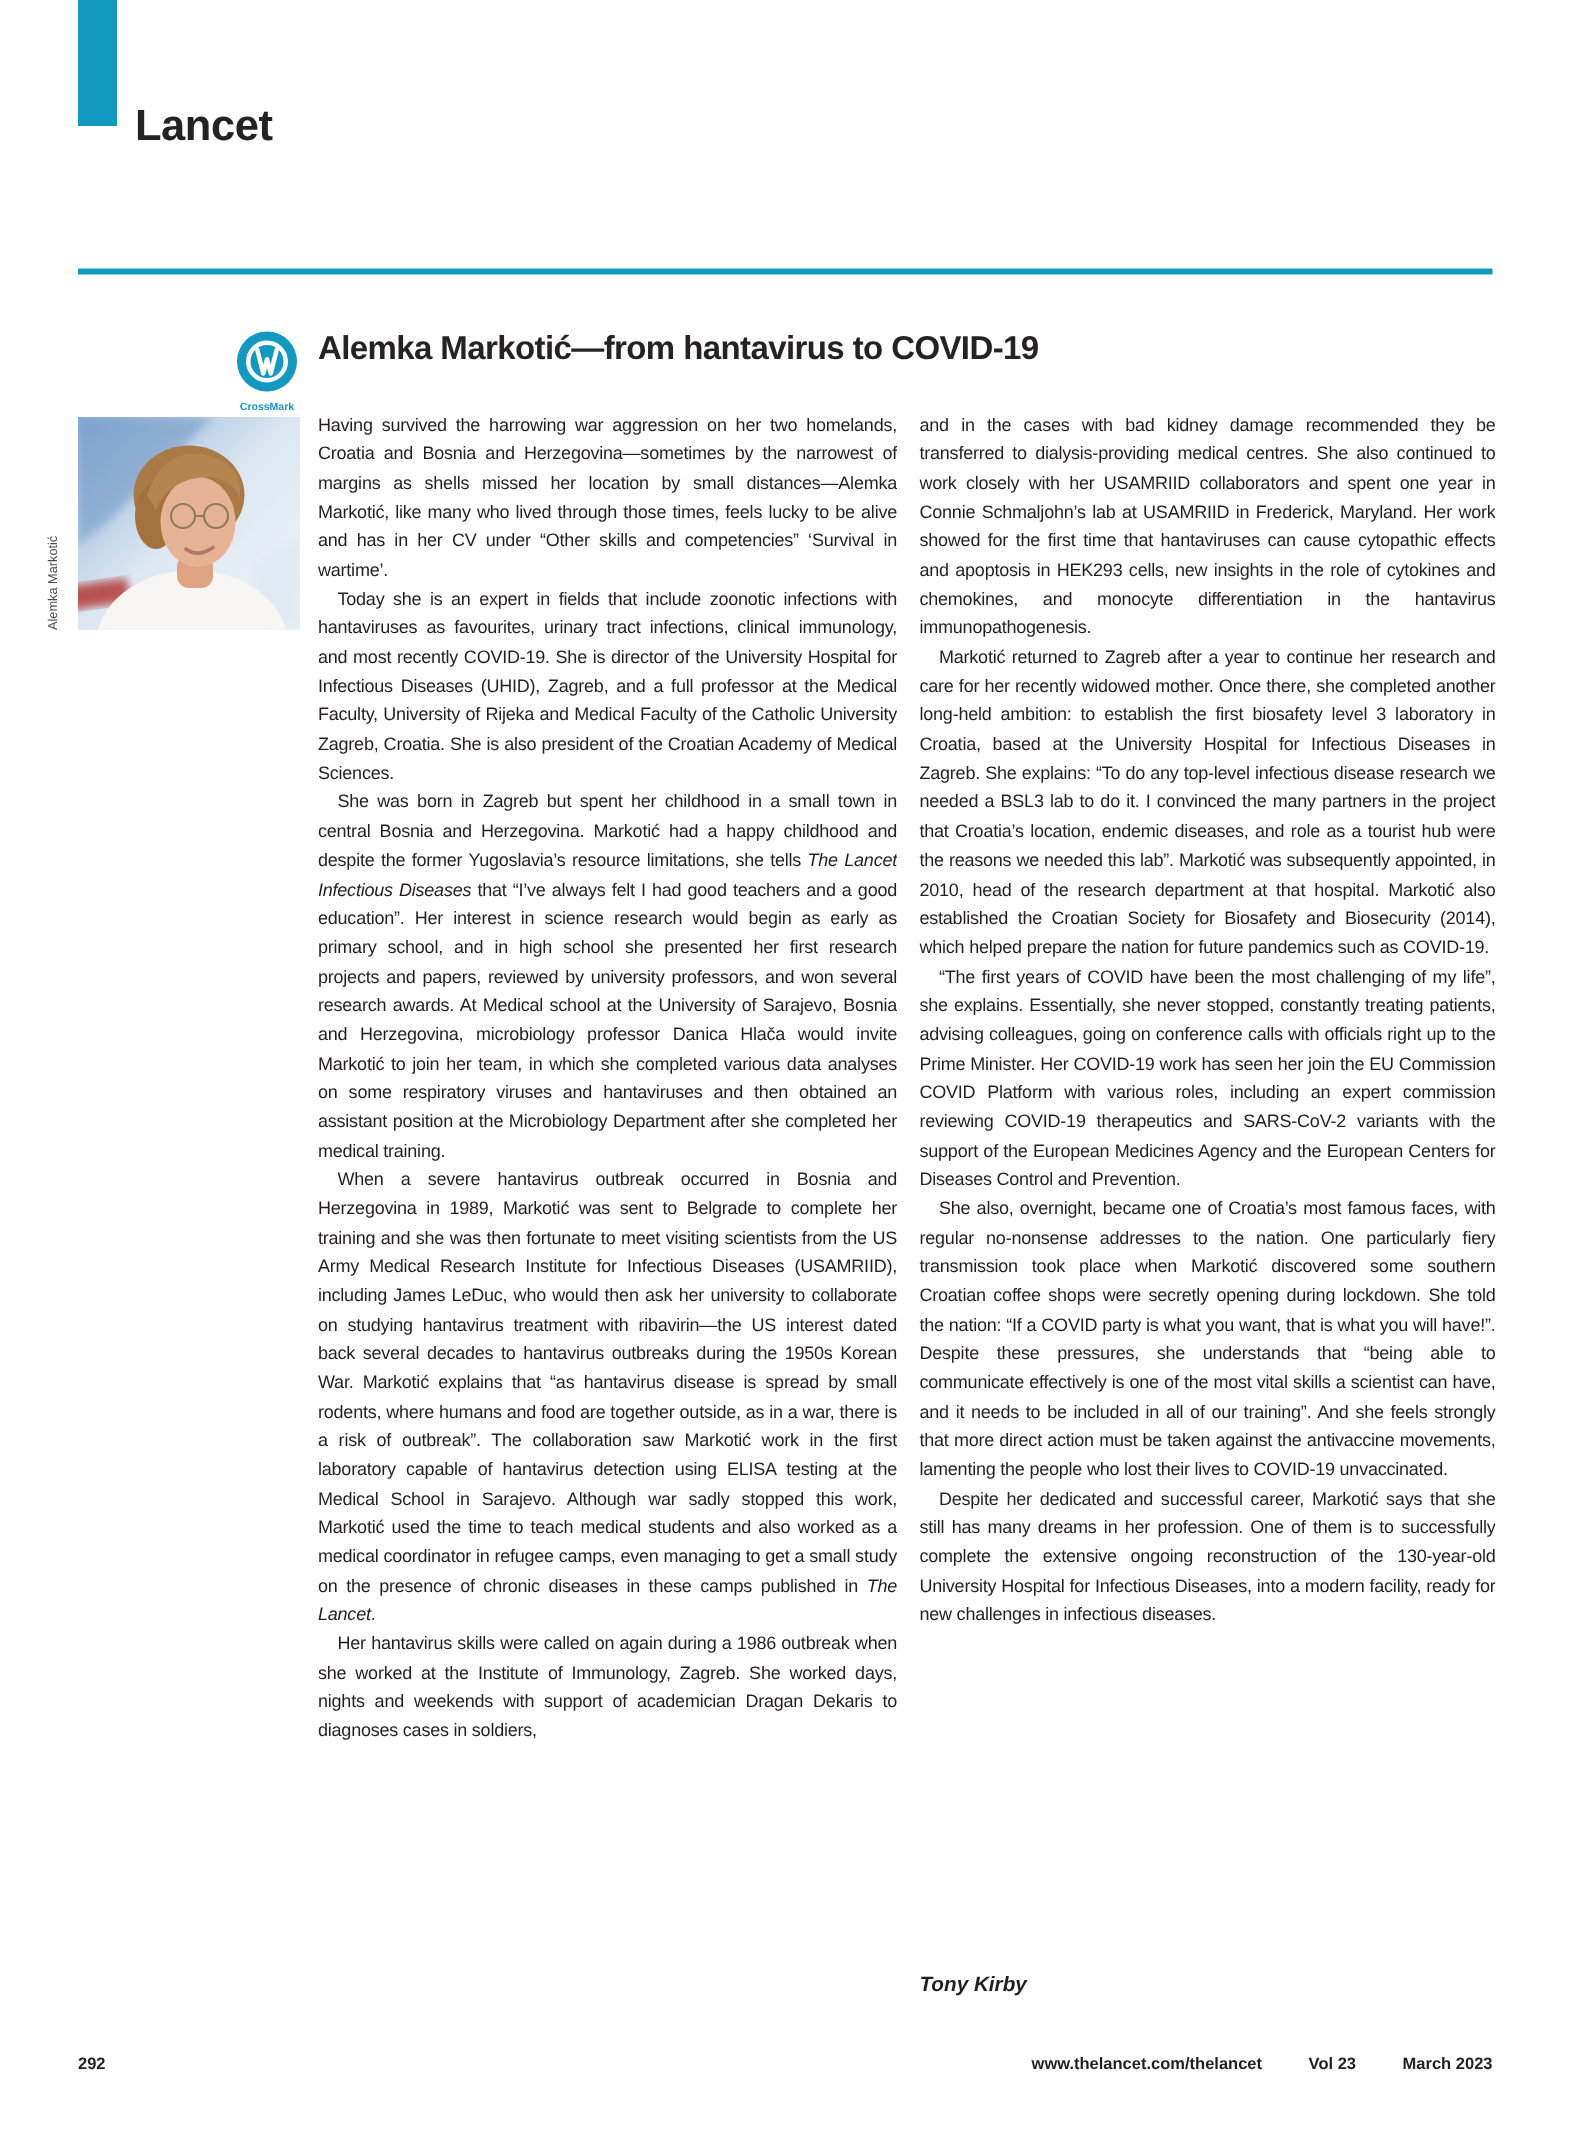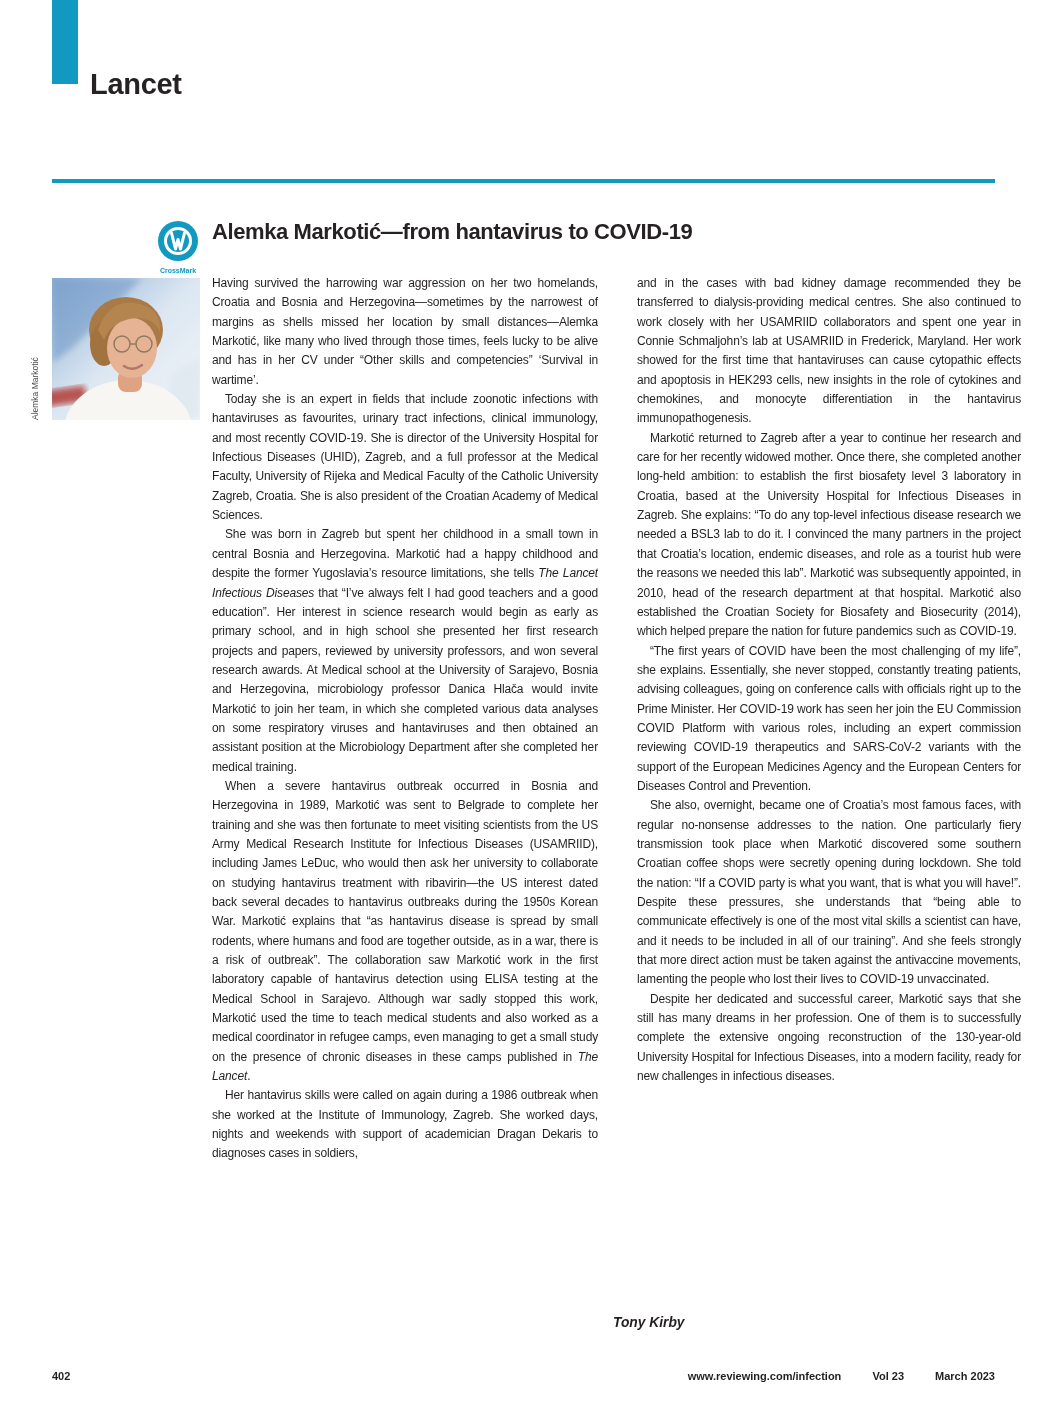--- a/index.html
+++ b/index.html
@@ -34,21 +34,21 @@
     font-size:8.5px;color:#4d4d4f;white-space:nowrap;width:142px;
     text-align:left;
   }
   
   .col{
     position:absolute;top:274px;height:1078px;overflow:hidden;
     font-size:12px;line-height:19.35px;text-align:justify;
     letter-spacing:-0.15px;
   }
   #col-left{left:212px;width:386px;}
-  #col-right{left:637px;width:384px;}
+  #col-right{left:613px;width:384px;}
   .para{margin:0;}
   .para.ind{text-indent:13px;}
   .byline{
     position:absolute;left:613px;top:1315px;
     font-size:13.8px;font-style:italic;font-weight:700;color:#231f20;
   }
   
   .footer-page-num{position:absolute;left:52px;top:1370px;font-size:11px;font-weight:700;}
   .footer-right{position:absolute;right:63px;top:1370px;font-size:11px;font-weight:700;white-space:nowrap;}
   .footer-right span{margin-left:28px;}
@@ -123,20 +123,20 @@
   <div class="col" id="col-right">
       <p class="para"><span>and in the cases with bad kidney damage recommended they be transferred to dialysis-providing medical centres. She also continued to work closely with her USAMRIID collaborators and spent one year in Connie Schmaljohn’s lab at USAMRIID in Frederick, Maryland. Her work showed for the first time that hantaviruses can cause cytopathic effects and apoptosis in HEK293 cells, new insights in the role of cytokines and chemokines, and monocyte differentiation in the hantavirus immunopathogenesis.</span></p>
       <p class="para ind"><span>Markotić returned to Zagreb after a year to continue her research and care for her recently widowed mother. Once there, she completed another long-held ambition: to establish the first biosafety level 3 laboratory in Croatia, based at the University Hospital for Infectious Diseases in Zagreb. She explains: “To do any top-level infectious disease research we needed a BSL3 lab to do it. I convinced the many partners in the project that Croatia’s location, endemic diseases, and role as a tourist hub were the reasons we needed this lab”. Markotić was subsequently appointed, in 2010, head of the research department at that hospital. Markotić also established the Croatian Society for Biosafety and Biosecurity (2014), which helped prepare the nation for future pandemics such as COVID-19.</span></p>
       <p class="para ind"><span>“The first years of COVID have been the most challenging of my life”, she explains. Essentially, she never stopped, constantly treating patients, advising colleagues, going on conference calls with officials right up to the Prime Minister. Her COVID-19 work has seen her join the EU Commission COVID Platform with various roles, including an expert commission reviewing COVID-19 therapeutics and SARS-CoV-2 variants with the support of the European Medicines Agency and the European Centers for Diseases Control and Prevention.</span></p>
       <p class="para ind"><span>She also, overnight, became one of Croatia’s most famous faces, with regular no-nonsense addresses to the nation. One particularly fiery transmission took place when Markotić discovered some southern Croatian coffee shops were secretly opening during lockdown. She told the nation: “If a COVID party is what you want, that is what you will have!”. Despite these pressures, she understands that “being able to communicate effectively is one of the most vital skills a scientist can have, and it needs to be included in all of our training”. And she feels strongly that more direct action must be taken against the antivaccine movements, lamenting the people who lost their lives to COVID-19 unvaccinated.</span></p>
       <p class="para ind"><span>Despite her dedicated and successful career, Markotić says that she still has many dreams in her profession. One of them is to successfully complete the extensive ongoing reconstruction of the 130-year-old University Hospital for Infectious Diseases, into a modern facility, ready for new challenges in infectious diseases.</span></p>
     </div>
 
   <div class="byline">Tony Kirby</div>
 
-  <div class="footer-page-num">402</div>
+  <div class="footer-page-num">292</div>
   <div class="footer-right">
-    <span style="margin-left:0">www.reviewing.com/infection</span>
+    <span style="margin-left:0">www.thelancet.com/thelancet</span>
     <span>Vol 23</span>
     <span>March 2023</span>
   </div>
 
 </div>
 
 </body></html>

